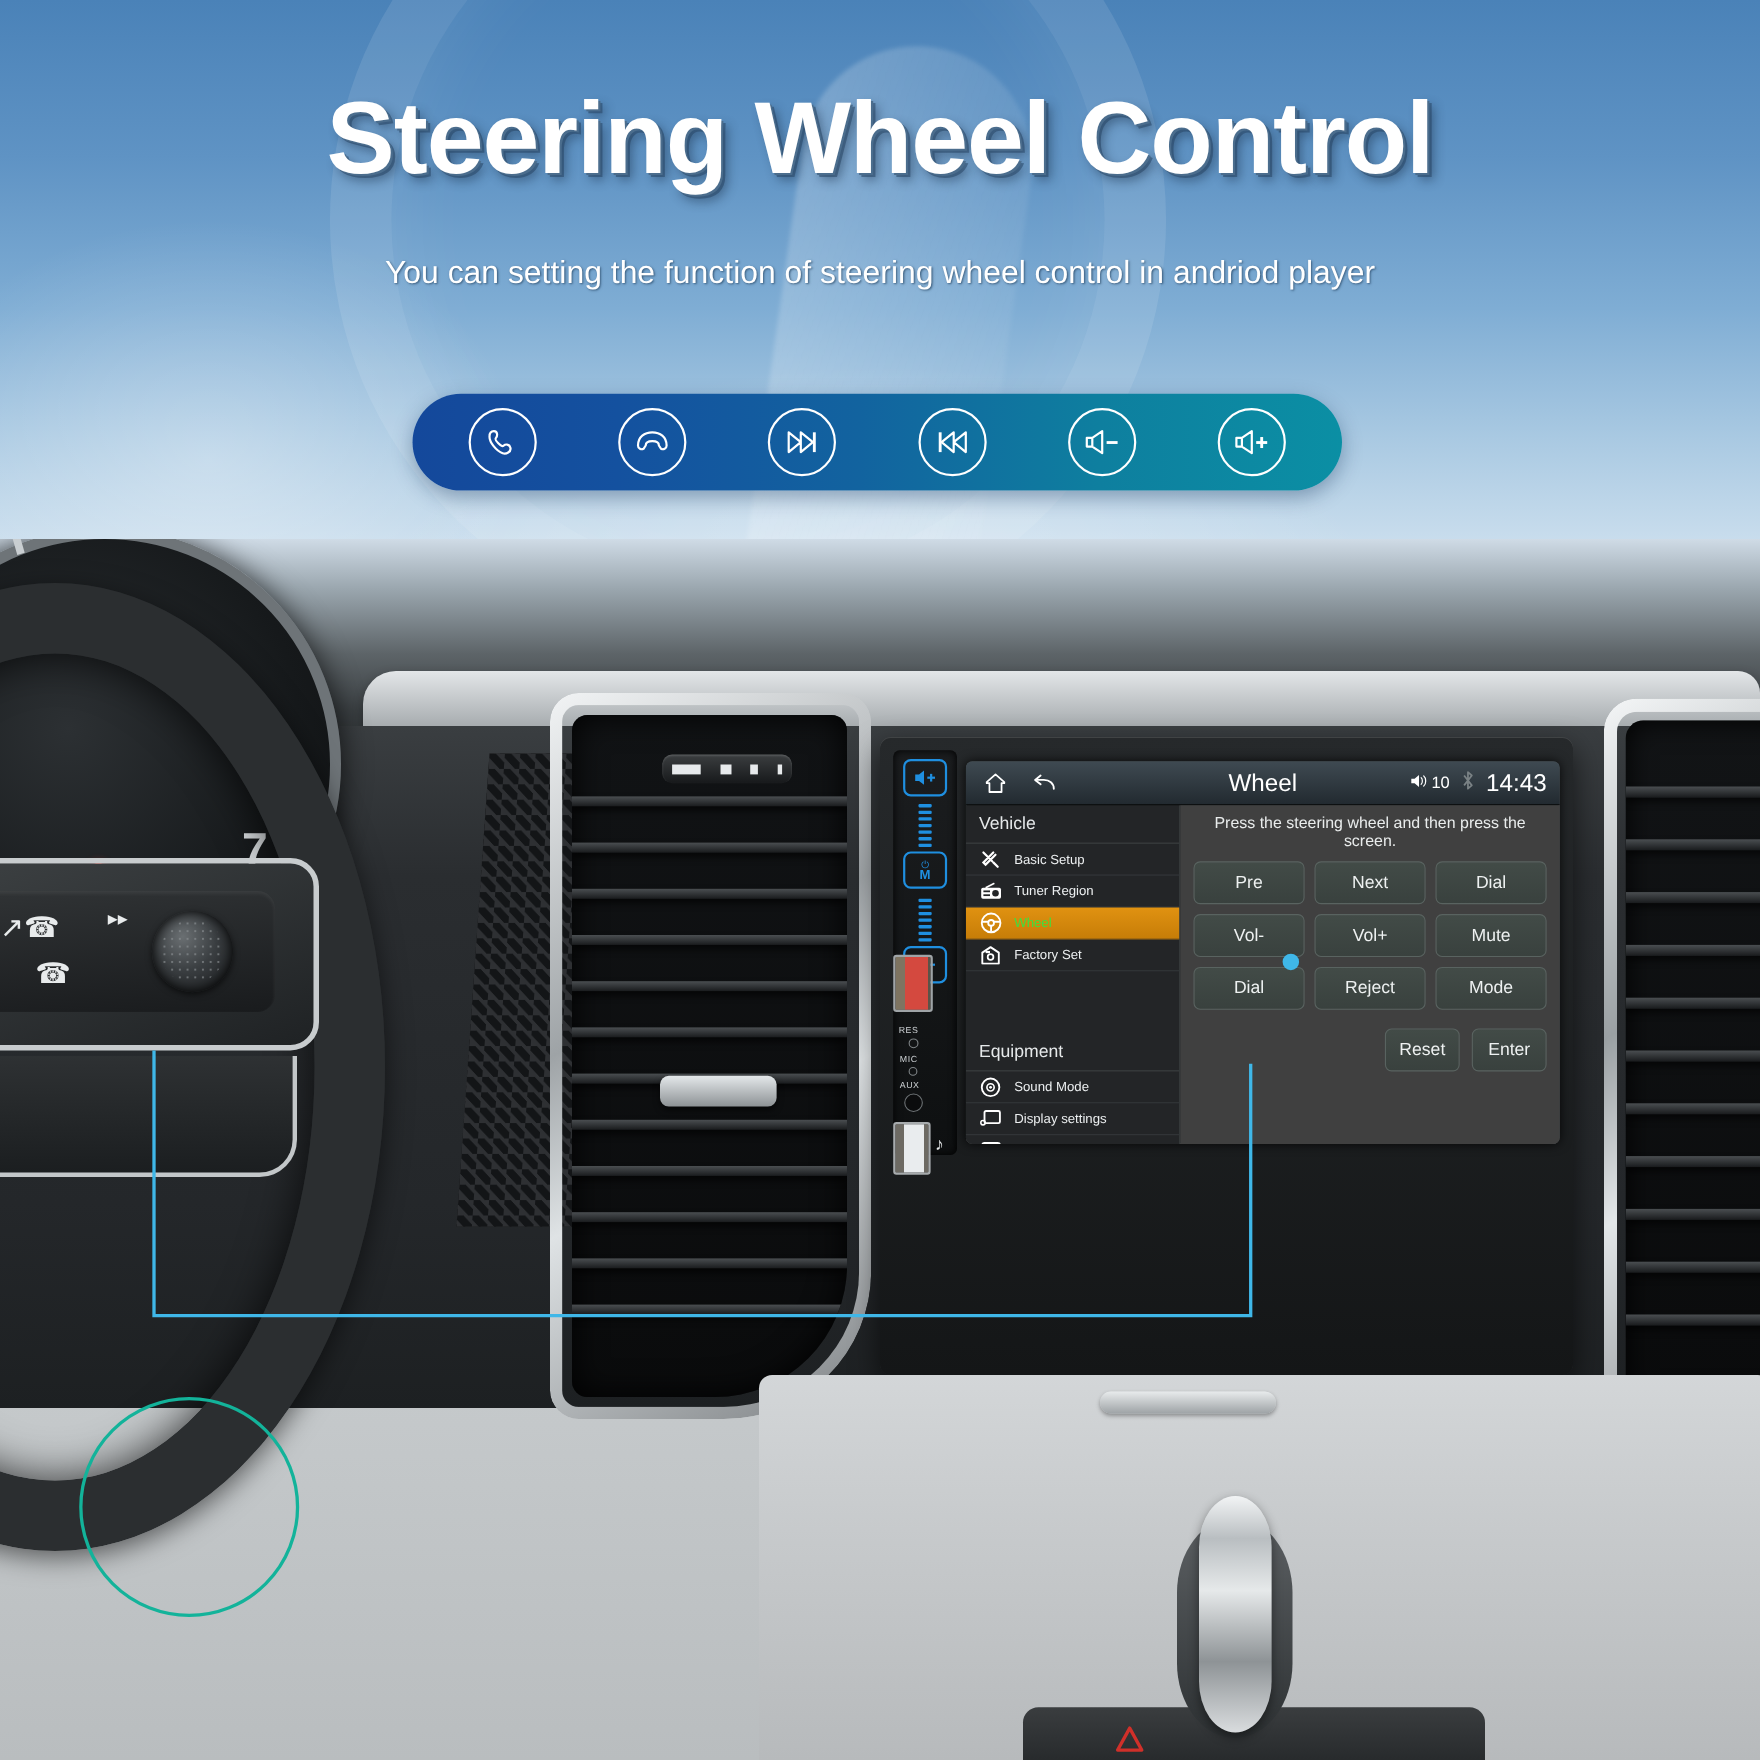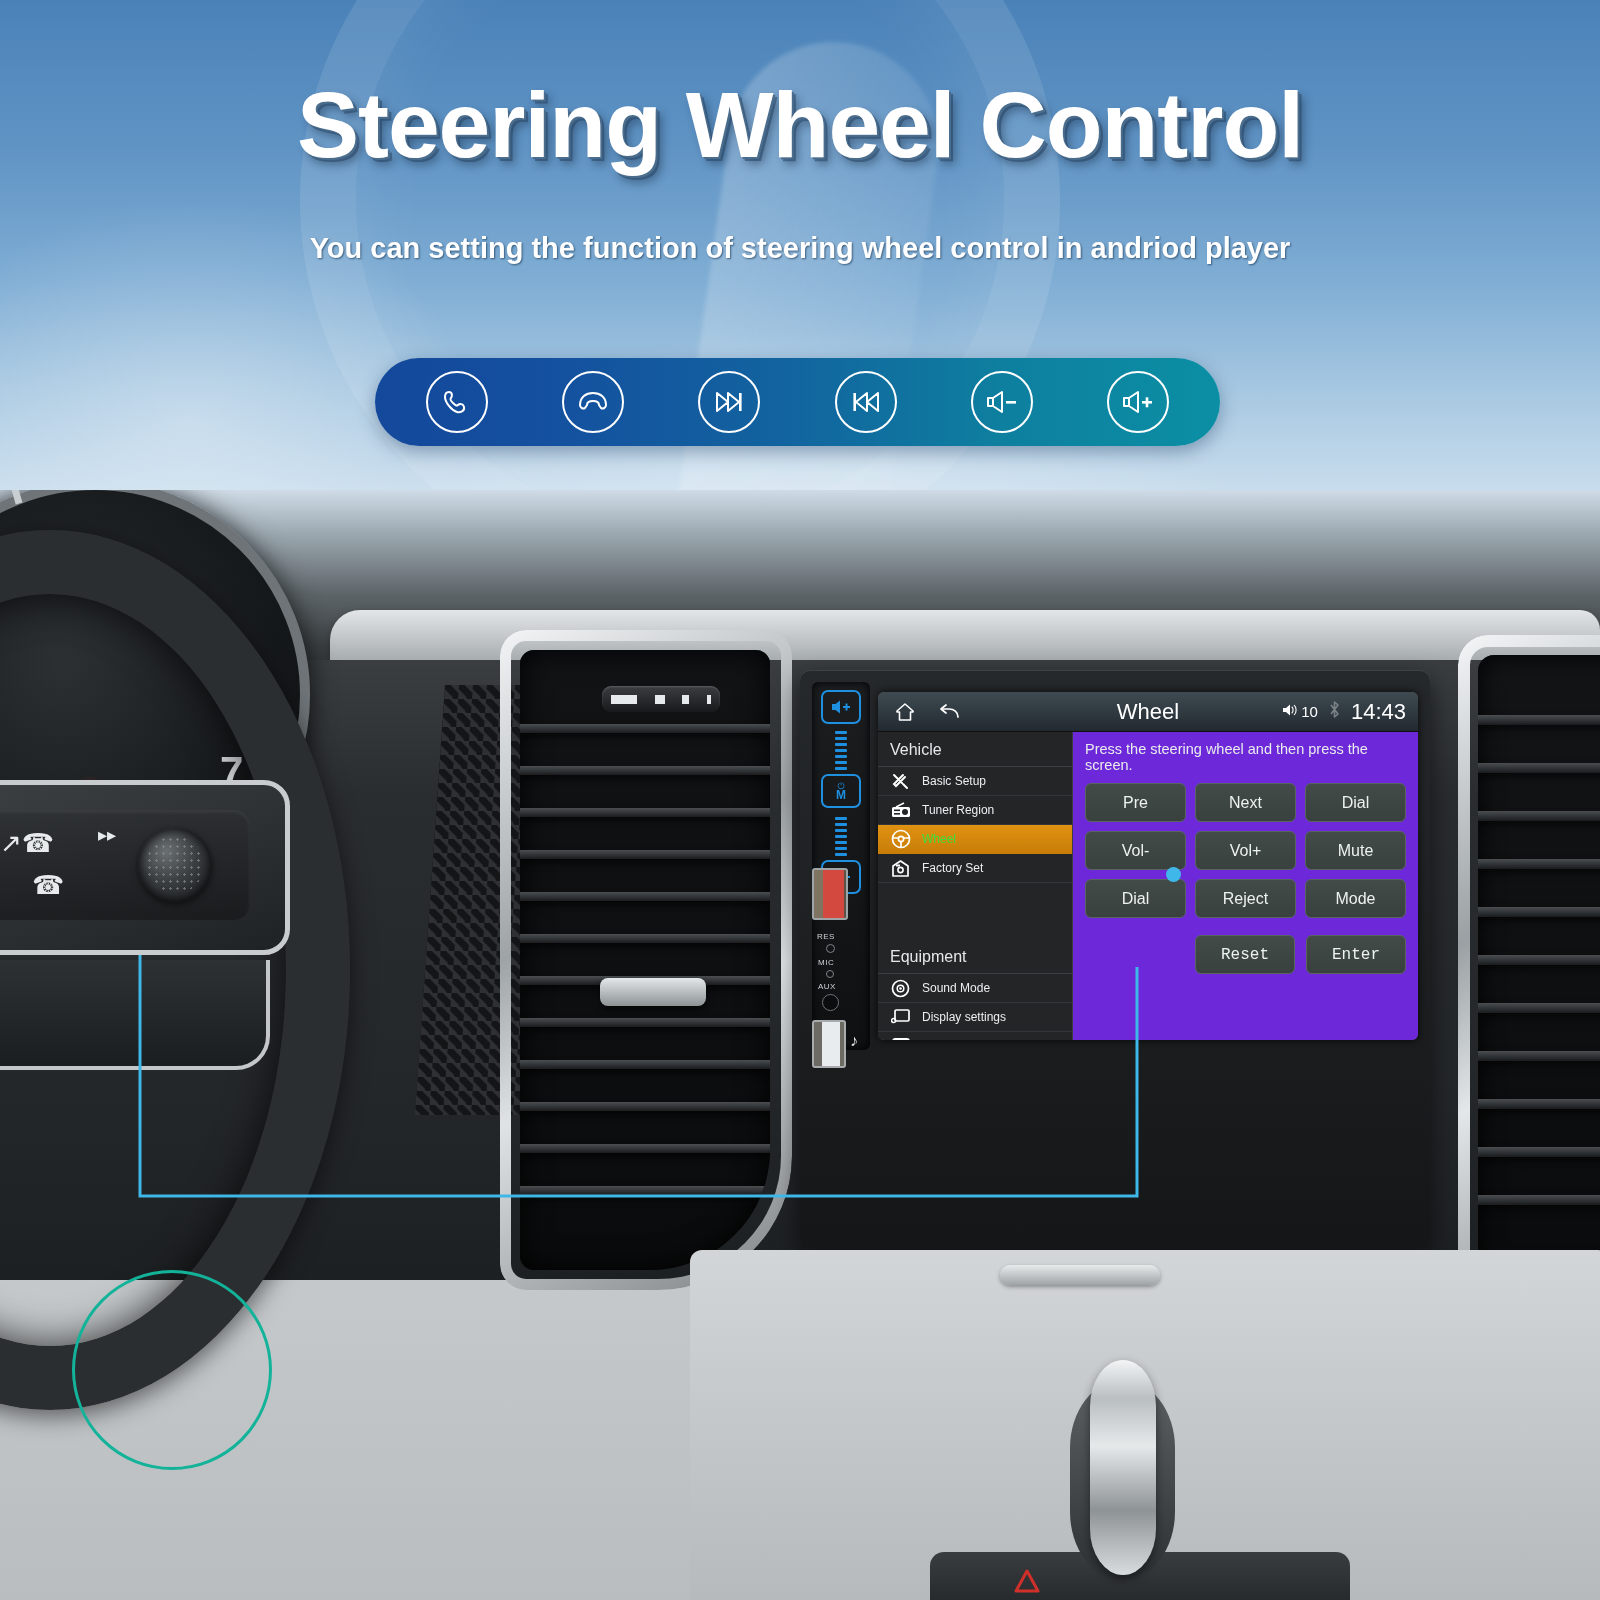--- a/index.html
+++ b/index.html
@@ -31,21 +31,21 @@
     background:radial-gradient(ellipse at center, rgba(255,255,255,.30), rgba(255,255,255,0) 65%);
   }
 
   .title{
     position:absolute; top:72px; left:0; width:1600px; text-align:center;
     font-size:93px; font-weight:bold; color:#fff; letter-spacing:-1px;
     text-shadow: 2px 2px 0 #4b6d8d, 4px 4px 0 rgba(40,70,100,.55), 6px 7px 10px rgba(20,40,65,.45);
   }
   .subtitle{
     position:absolute; top:232px; left:0; width:1600px; text-align:center;
-    font-size:29px; color:#ffffff; text-shadow:1px 1px 2px rgba(35,65,95,.75);font-weight:bold;
+    font-size:29px; color:#ffffff; text-shadow:1px 1px 2px rgba(35,65,95,.75);
   }
 
   
   .pill{
     position:absolute; left:375px; top:358px; width:845px; height:88px;
     border-radius:46px;
     background:linear-gradient(90deg,#14489b 0%, #14519f 22%, #12639f 48%, #0e7f9f 74%, #0b8fa4 100%);
     display:flex; align-items:center; justify-content:space-around; padding:0 14px;
     box-shadow:0 6px 18px rgba(10,40,80,.35);
   }
@@ -187,28 +187,28 @@
   .scr-body{ display:flex; height:308px; }
   .sidebar{ width:195px; background:#232527; border-right:1px solid #3a3d3f; }
   .sec-head{ color:#e6e9ea; font-size:16px; padding:9px 12px 7px; border-bottom:1px solid #3d4042;}
   .menu-row{ display:flex; align-items:center; gap:11px; padding:0 12px; height:29px;
     border-bottom:1px solid #34373a; color:#eceff0; font-size:12px;}
   .menu-row.active{ background:linear-gradient(180deg,#e09211,#c77d08); border-bottom-color:#c77d08; }
   .menu-row.active .mlabel{ color:#3ee03e; }
   .mico{ width:21px; height:21px; display:flex; align-items:center; justify-content:center; }
   .spacer-row{ height:56px; }
 
-  .pane{ flex:1; background:#6d28d9; padding:9px 12px 0; position:relative;}
+  .pane{ flex:1; background:#404040; padding:9px 12px 0; position:relative;text-align:center;}
   .hint{ color:#e9ecec; font-size:14.5px; margin-bottom:10px; }
   .btn-grid{ display:grid; grid-template-columns:repeat(3,1fr); gap:9px; }
   .fbtn{ height:39px; border-radius:6px; background:linear-gradient(180deg,#424b47,#39413e);
     border:1px solid #596360; color:#eef1f1; font-size:16px;
     display:flex; align-items:center; justify-content:center; }
   .pane-foot{ display:flex; justify-content:flex-end; gap:11px; margin-top:17px; }
-  .fbtn.sm{ width:100px;font-family:Liberation Mono, monospace; }
+  .fbtn.sm{ width:68px; }
   .dot-marker{ position:absolute; left:93px; top:135px; width:15px; height:15px;
     border-radius:50%; background:#3fb7e8; }
 
   
   .btnpanel{ position:absolute; left:800px; top:760px; width:630px; height:200px;
     background:linear-gradient(180deg,#2e3234,#1a1c1e); border-radius:0 0 10px 10px;
     box-shadow:inset 0 2px 4px rgba(255,255,255,.07);}
   .pb{ position:absolute; background:linear-gradient(180deg,#3e4245,#26292b);
     border-radius:5px; color:#eceff0; font-size:14px; letter-spacing:1px;
     display:flex; align-items:center; justify-content:center;

